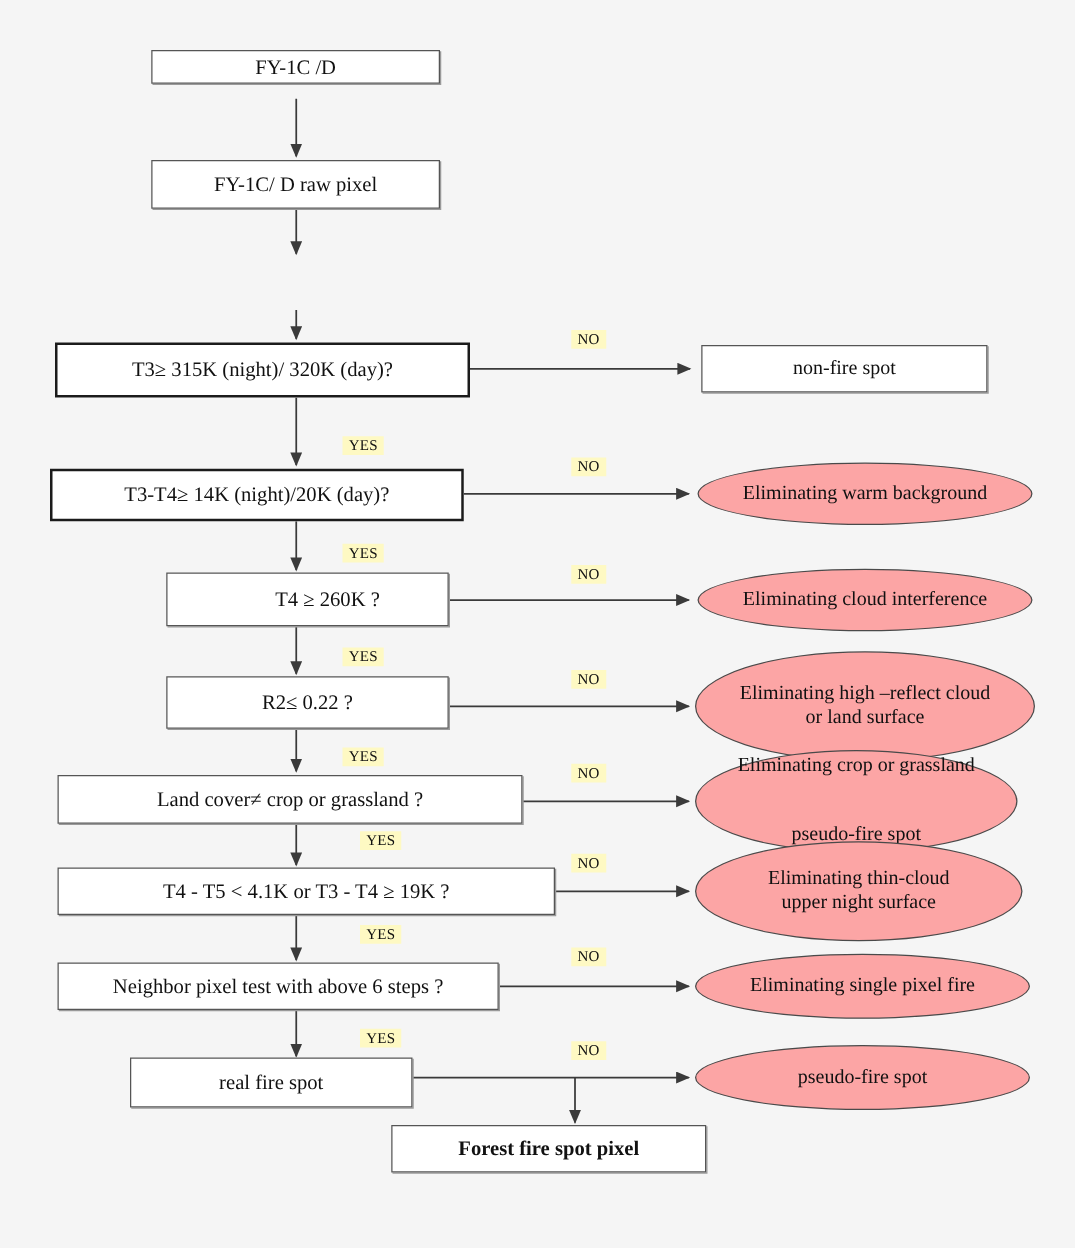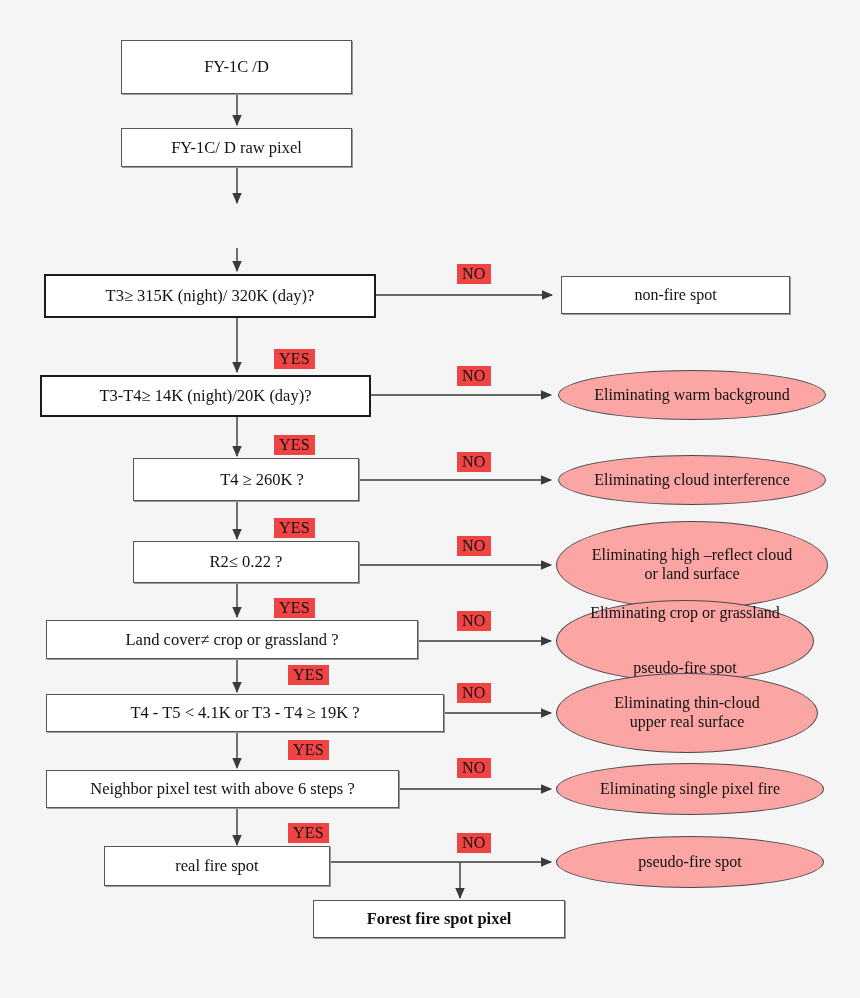--- a/index.html
+++ b/index.html
@@ -30,22 +30,22 @@
     border:2.5px solid #1b1b1b;
     box-shadow:none;
   }
   .ellipse{
     border:1.6px solid #4a4a4a;
     border-radius:50%;
     background:#fca5a5;
   }
   .lbl{
     position:absolute;
-    background:#ef4444;
-    font-size:16px;
+    background:#fef9c3;
+    font-size:12px;
     letter-spacing:.2px;
     z-index:4;
     padding:1px 5px;
     text-align:center;
     line-height:1.1;
   }
   .t16{font-size:16px;}
   .t17{font-size:16.5px;}
 </style>
 </head>
@@ -81,21 +81,21 @@
       <path d="M359,565 L551,565" marker-end="url(#ah)"></path>
       <path d="M418,641 L551,641" marker-end="url(#ah)"></path>
       <path d="M444,713 L551,713" marker-end="url(#ah)"></path>
       <path d="M399,789 L551,789" marker-end="url(#ah)"></path>
       <path d="M330,862 L551,862" marker-end="url(#ah)"></path>
 
       <line x1="460" y1="862" x2="460" y2="898" marker-end="url(#ah)"></line>
     </g>
   </svg>
 
-  <div class="node rect t17" style="left:121px;top:40px;width:231px;height:54px;">
+  <div class="node rect t17" style="left:121px;top:40px;width:231px;height:27px;">
     <span>FY-1C /D</span>
   </div>
 
   <div class="node rect t17" style="left:121px;top:128px;width:231px;height:39px;">
     <span>FY-1C/ D  raw pixel</span>
   </div>
 
 
   <div class="node rect strong t17" style="left:44px;top:274px;width:332px;height:44px;">
     <span>T3≥  315K (night)/ 320K (day)?</span>
@@ -150,21 +150,21 @@
     <span>or land surface</span>
   </div>
 
   <div class="node ellipse t16" style="left:556px;top:600px;width:258px;height:82px;flex-direction:column;gap:36px;">
     <span>Eliminating crop or grassland</span>
     <span>pseudo-fire spot</span>
   </div>
 
   <div class="node ellipse t16" style="left:556px;top:673px;width:262px;height:80px;flex-direction:column;">
     <span>Eliminating thin-cloud</span>
-    <span>upper real surface</span>
+    <span>upper night surface</span>
   </div>
 
   <div class="node ellipse t16" style="left:556px;top:763px;width:268px;height:52px;">
     <span>Eliminating single pixel fire</span>
   </div>
 
   <div class="node ellipse t16" style="left:556px;top:836px;width:268px;height:52px;">
     <span>pseudo-fire spot</span>
   </div>
 

